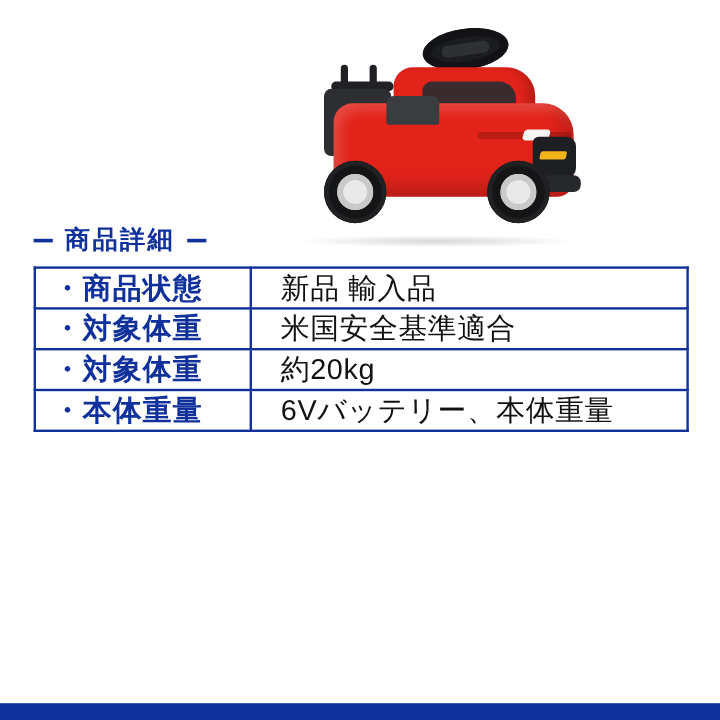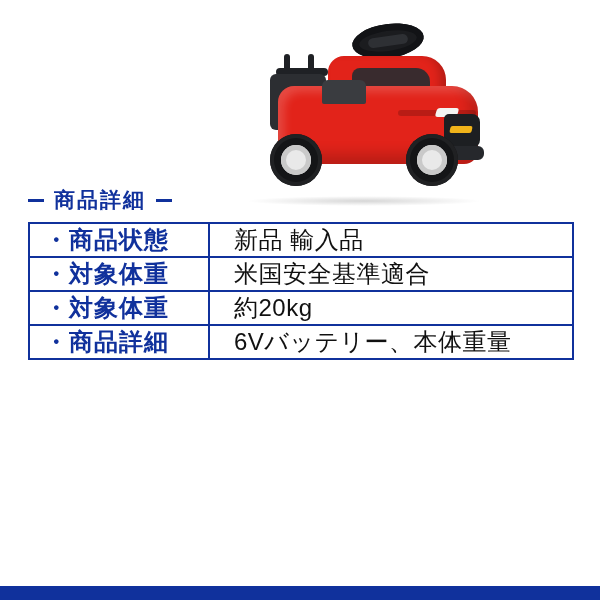--- a/index.html
+++ b/index.html
@@ -325,21 +325,21 @@
       </tr>
       <tr>
         <td class="label">・対象体重</td>
         <td class="value">米国安全基準適合</td>
       </tr>
       <tr>
         <td class="label">・対象体重</td>
         <td class="value">約20kg</td>
       </tr>
       <tr>
-        <td class="label">・商品詳細</td>
+        <td class="label">・本体重量</td>
         <td class="value">6Vバッテリー、本体重量</td>
       </tr>
     </tbody>
   </table>
 
   <div id="bottom-bar"></div>
 
 </div>
 
 </body></html>

